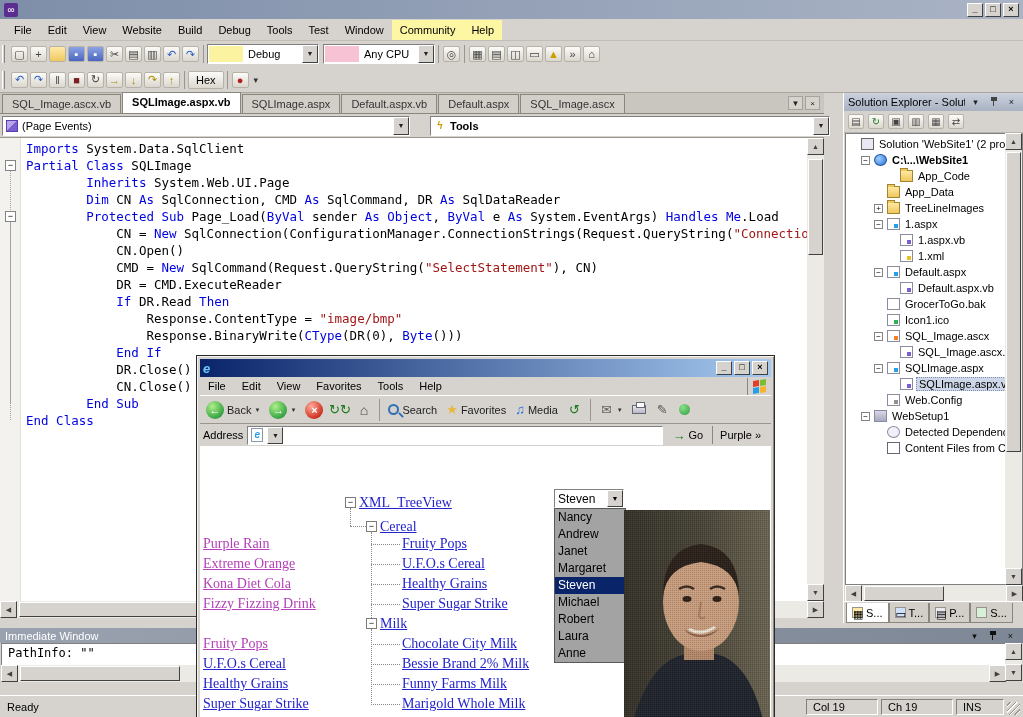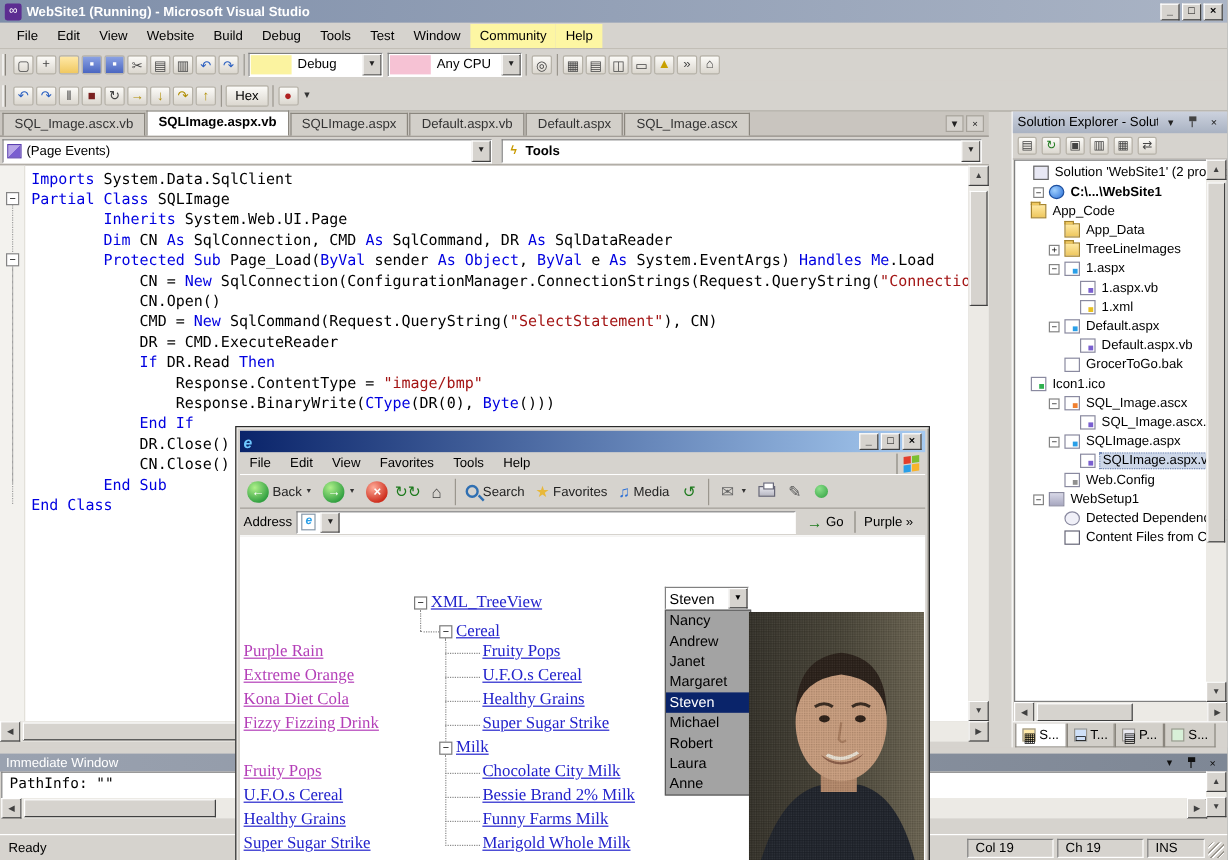--- a/index.html
+++ b/index.html
@@ -76,21 +76,21 @@
 
 
 .doc-tabstrip{position:absolute;left:0;top:93px;width:824px;height:21px;background:#c9c5bf;display:flex;align-items:flex-end;border-bottom:1px solid #8a867e;padding-left:2px}
 .doc-tabs{display:flex;align-items:flex-end;height:21px}
 .dtab{height:19px;padding:3px 9px 0;background:#d2cfc9;border:1px solid #8a867e;border-bottom:none;margin-right:1px;font-size:11px;color:#333;white-space:nowrap}
 .dtab.active{background:#fff;font-weight:bold;color:#000;height:21px}
 .strip-btns{margin-left:auto;display:flex;gap:2px;padding:0 4px 3px 0}
 .stripbtn{width:15px;height:14px;text-align:center;font-size:8px;line-height:13px;color:#222;border:1px solid #a6a29a;background:var(--face)}
 
 
-.editor-combos{position:absolute;left:0;top:114px;width:824px;height:24px;background:var(--face);display:flex;align-items:center;gap:8px;padding:0 2px;border-bottom:1px solid #9a968e}
+.editor-combos{position:absolute;left:0;top:114px;width:824px;height:24px;background:var(--face);display:flex;align-items:center;gap:20px;padding:0 2px;border-bottom:1px solid #9a968e}
 .nav-combo{width:408px}
 .nav-combo.right{width:400px}
 .combo-ico{width:12px;height:12px;margin-left:3px;flex:none;text-align:center;font-size:10px;line-height:12px}
 .combo-ico.obj{background:linear-gradient(135deg,#b8a6e8 50%,#7a5fd0 50%);border:1px solid #5a3fb0}
 .combo-ico.evt{color:#c89a00;font-weight:bold}
 #code-area{position:absolute;left:0;top:138px;width:807px;height:463px;background:#fff;overflow:hidden}
 #code-area::before{content:"";position:absolute;left:0;top:0;width:20px;height:100%;background:#f3f2ee;border-right:1px solid #e3e1da}
 #fold-margin{position:absolute;left:0;top:0;width:22px;height:100%}
 .fold-box{position:absolute;left:5px;width:11px;height:11px;background:#fff;border:1px solid #848484;font-size:9px;line-height:8px;text-align:center;color:#000}
 .fold-line{position:absolute;left:10px;width:0;border-left:1px dotted #a0a0a0}
@@ -219,21 +219,20 @@
 .sel-opt.selected{background:var(--selnav);color:#fff}
 .photo{position:absolute;left:424px;top:63px}
 </style>
 </head>
 <body>
 
 <div class="screen" data-name="desktop">
 
   <div class="vs-titlebar" data-name="vs-titlebar">
     <span class="vs-appicon" data-name="visual-studio-icon">∞</span>
-    <span class="vs-title" data-name="vs-window-title">WebSite1 (Running) - Microsoft Visual Studio</span>
     <span class="winbtns">
       <span class="winbtn" data-name="vs-minimize-button">_</span>
       <span class="winbtn" data-name="vs-restore-button">□</span>
       <span class="winbtn" data-name="vs-close-button">×</span>
     </span>
   </div>
 
   <div class="vs-menubar" id="vs-menubar" data-name="vs-menubar">
       <span class="menu-item" data-name="vs-menu-file">File</span>
       <span class="menu-item" data-name="vs-menu-edit">Edit</span>
@@ -383,21 +382,21 @@
         <div class="se-row" data-name="solution-tree-item" style="padding-left: 2px;">
           <span class="se-spacer"></span>
           <span class="fi fi-solution" data-name="solution-icon"></span>
           <span class="se-label" data-name="tree-item-label">Solution 'WebSite1' (2 projects)</span>
         </div>
         <div class="se-row" data-name="solution-tree-item" style="padding-left: 15px;">
           <span class="se-exp" data-name="tree-expander-icon">−</span>
           <span class="fi fi-website" data-name="website-icon"></span>
           <span class="se-label bold" data-name="tree-item-label">C:\...\WebSite1</span>
         </div>
-        <div class="se-row" data-name="solution-tree-item" style="">
+        <div class="se-row" data-name="solution-tree-item" style="padding-left: 28px; margin-left: 13px;">
           <span class="se-spacer"></span>
           <span class="fi fi-folder-code" data-name="folder-code-icon"></span>
           <span class="se-label" data-name="tree-item-label">App_Code</span>
         </div>
         <div class="se-row" data-name="solution-tree-item" style="padding-left: 28px;">
           <span class="se-spacer"></span>
           <span class="fi fi-folder-data" data-name="folder-data-icon"></span>
           <span class="se-label" data-name="tree-item-label">App_Data</span>
         </div>
         <div class="se-row" data-name="solution-tree-item" style="padding-left: 28px;">
@@ -428,21 +427,21 @@
         <div class="se-row" data-name="solution-tree-item" style="padding-left: 41px;">
           <span class="se-spacer"></span>
           <span class="fi fi-vb" data-name="vb-icon"></span>
           <span class="se-label" data-name="tree-item-label">Default.aspx.vb</span>
         </div>
         <div class="se-row" data-name="solution-tree-item" style="padding-left: 28px;">
           <span class="se-spacer"></span>
           <span class="fi fi-file" data-name="file-icon"></span>
           <span class="se-label" data-name="tree-item-label">GrocerToGo.bak</span>
         </div>
-        <div class="se-row" data-name="solution-tree-item" style="">
+        <div class="se-row" data-name="solution-tree-item" style="padding-left: 28px;">
           <span class="se-spacer"></span>
           <span class="fi fi-ico" data-name="ico-icon"></span>
           <span class="se-label" data-name="tree-item-label">Icon1.ico</span>
         </div>
         <div class="se-row" data-name="solution-tree-item" style="padding-left: 28px;">
           <span class="se-exp" data-name="tree-expander-icon">−</span>
           <span class="fi fi-ascx" data-name="ascx-icon"></span>
           <span class="se-label" data-name="tree-item-label">SQL_Image.ascx</span>
         </div>
         <div class="se-row" data-name="solution-tree-item" style="padding-left: 41px;">

